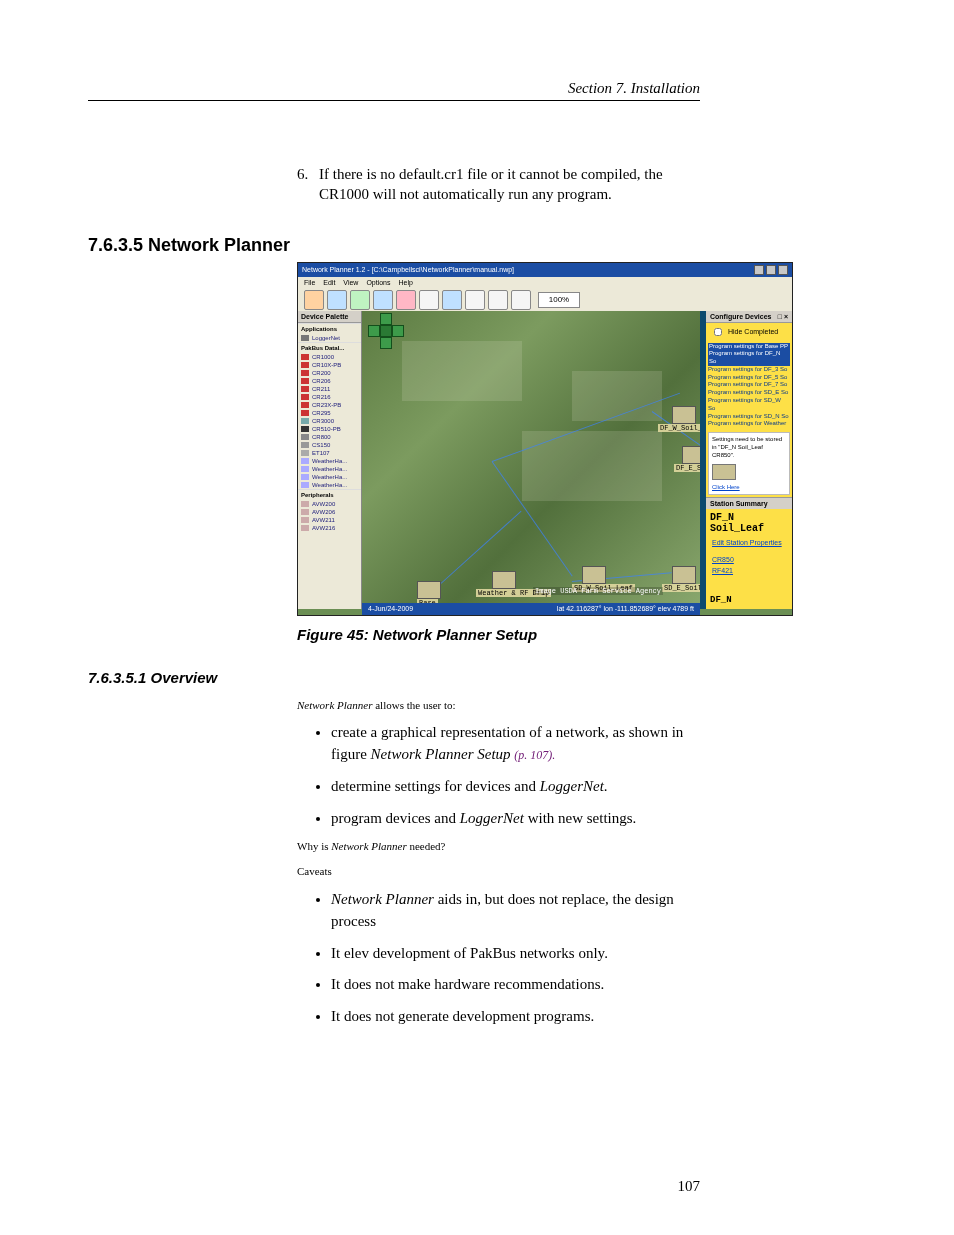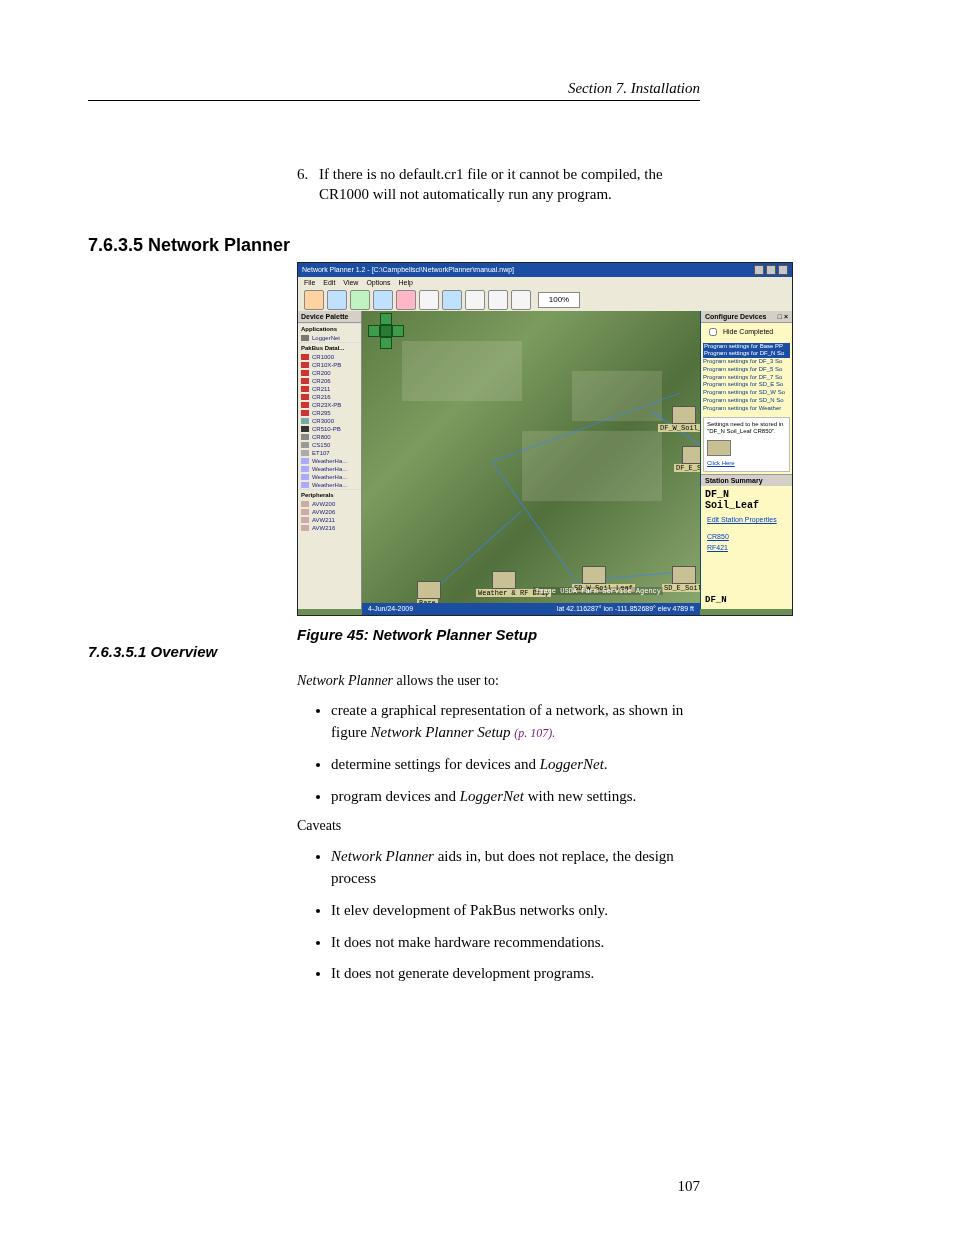--- a/index.html
+++ b/index.html
@@ -47,20 +47,21 @@
     font-size: 18px;
     margin-top: 30px;
     margin-bottom: 6px;
     margin-left: 0;
   }
   .h4-like {
     font-family: Arial, Helvetica, sans-serif;
     font-weight: bold;
     font-style: italic;
     font-size: 15px;
+    margin-top: 26px;
     margin-bottom: 12px;
     margin-left: 0;
   }
   .figure-wrap {
     margin-left: 209px;
     margin-top: 6px;
   }
   .figure-img {
     width: 496px;
     height: 354px;
@@ -101,21 +102,21 @@
     background:#ece9d8; border-right:1px solid #888; box-sizing:border-box;
     font-family:Tahoma,Arial,sans-serif; font-size:6px; color:#1c1c7a;
     overflow:hidden;
   }
   .lp-title { background:#d4d0c8; border-bottom:1px solid #999; padding:2px 3px; font-weight:bold; color:#000; font-size:7px;}
   .lp-group { font-weight:bold; color:#000; padding:2px 3px; border-top:1px solid #ddd;}
   .lp-item { display:flex; align-items:center; gap:3px; padding:1px 3px; }
   .lp-icon { width:8px; height:6px; background:#777; }
   .right-panel {
     position:absolute; top:48px; right:0; width:92px; bottom:6px;
-    background:#fef9c3; border-left:1px solid #0c4a6e; box-sizing:border-box;
+    background:#fde047; border-left:6px solid #0c4a6e; box-sizing:border-box;
     font-family:Tahoma,Arial,sans-serif; font-size:7px; color:#000;
     display:flex; flex-direction:column;
   }
   .rp-title { background:#d4d0c8; padding:2px 4px; font-weight:bold; border-bottom:1px solid #999; display:flex; justify-content:space-between;}
   .rp-list { padding:2px; font-size:6px; color:#0a3a8a; line-height:1.3; }
   .rp-hint { background:#fff; margin:2px; border:1px solid #bbb; padding:3px; font-size:6px; line-height:1.3; }
   .rp-link { color:#0044cc; text-decoration:underline; display:block; margin-top:4px;}
   .rp-section { background:#d4d0c8; padding:2px 4px; font-weight:bold; border-top:1px solid #999;}
   .rp-station { padding:3px 4px; font-family:"Courier New",monospace; font-size:10px; font-weight:bold; line-height:1.1;}
   .rp-small-links { padding:2px 6px; font-size:7px; color:#0044cc; text-decoration:underline;}
@@ -136,21 +137,21 @@
   .arrow-cluster { position:absolute; top:50px; left:70px; display:grid; grid-template-columns:12px 12px 12px; grid-template-rows:12px 12px 12px; }
   .ac-btn { background:#3d9b4a; border:1px solid #134f1b; box-sizing:border-box; }
   .ac-blank { background:transparent; border:none; }
   .fig-caption {
     font-family: Arial, Helvetica, sans-serif;
     font-style: italic;
     font-weight: bold;
     font-size: 15px;
     margin-top: 10px;
   }
-  .body-col p { margin: 10px 0; font-size:14px; line-height:1.35; }
+  .body-col p { margin: 10px 0; font-size:11px; line-height:1.35; }
   ul.bullets { list-style: disc; padding-left: 34px; margin: 6px 0; }
   ul.bullets li { font-size:15px; line-height:1.45; margin: 4px 0 10px 0; }
   .page-ref { color:#701a75; font-style:italic; font-size:12px; }
   .pagenum { position:absolute; bottom:40px; right:88px; font-size:15px; }
 </style>
 </head>
 <body>
 
 <div class="page">
   <div class="header-right">Section 7.  Installation</div>
@@ -387,20 +388,21 @@
 
     <div class="h4-like">7.6.3.5.1 Overview</div>
 
     <div class="body-col">
       <p><i>Network Planner</i><span> allows the user to:</span></p>
       <ul class="bullets">
         <li><span>create a graphical representation of a network, as shown in figure </span><i>Network Planner Setup </i><span class="page-ref">(p. 107).</span></li>
         <li><span>determine settings for devices and </span><i>LoggerNet</i><span>.</span></li>
         <li><span>program devices and </span><i>LoggerNet</i><span> with new settings.</span></li>
       </ul>
+      <p><span>Why is </span><i>Network Planner</i><span> needed?</span></p>
       <p>Caveats</p>
       <ul class="bullets">
         <li><i>Network Planner</i><span> aids in, but does not replace, the design process</span></li>
         <li>It elev development of PakBus networks only.</li>
         <li>It does not make hardware recommendations.</li>
         <li>It does not generate development programs.</li>
       </ul>
     </div>
   </div>
 

